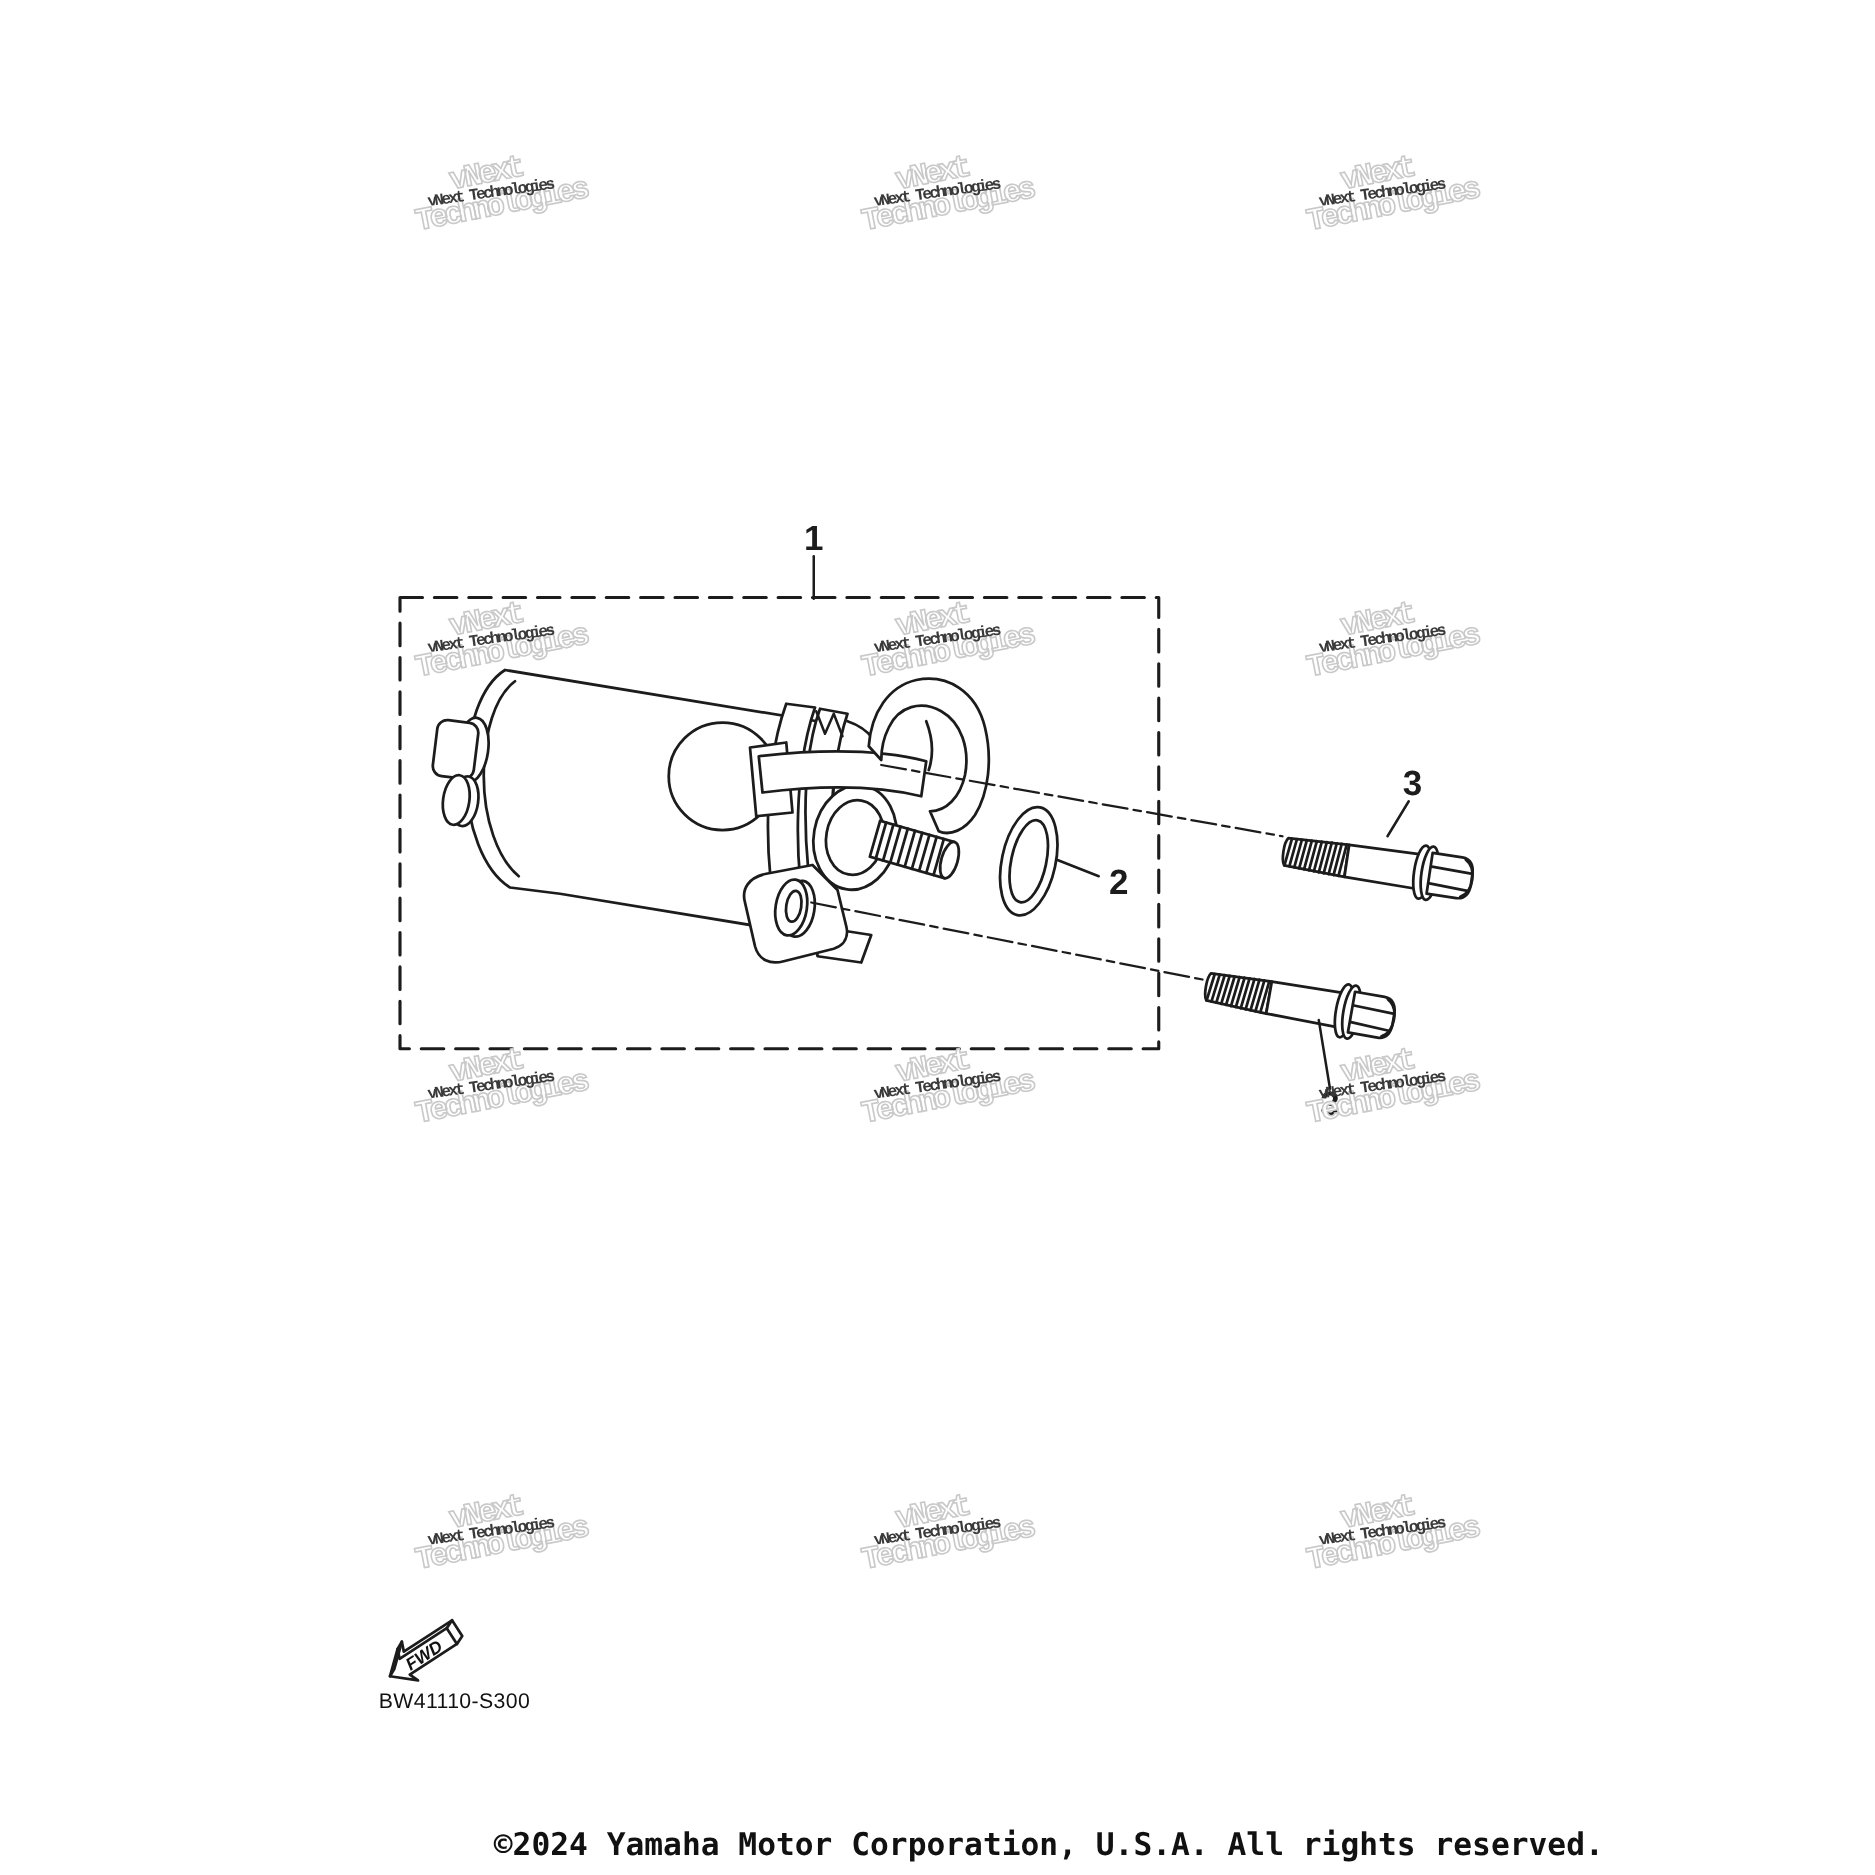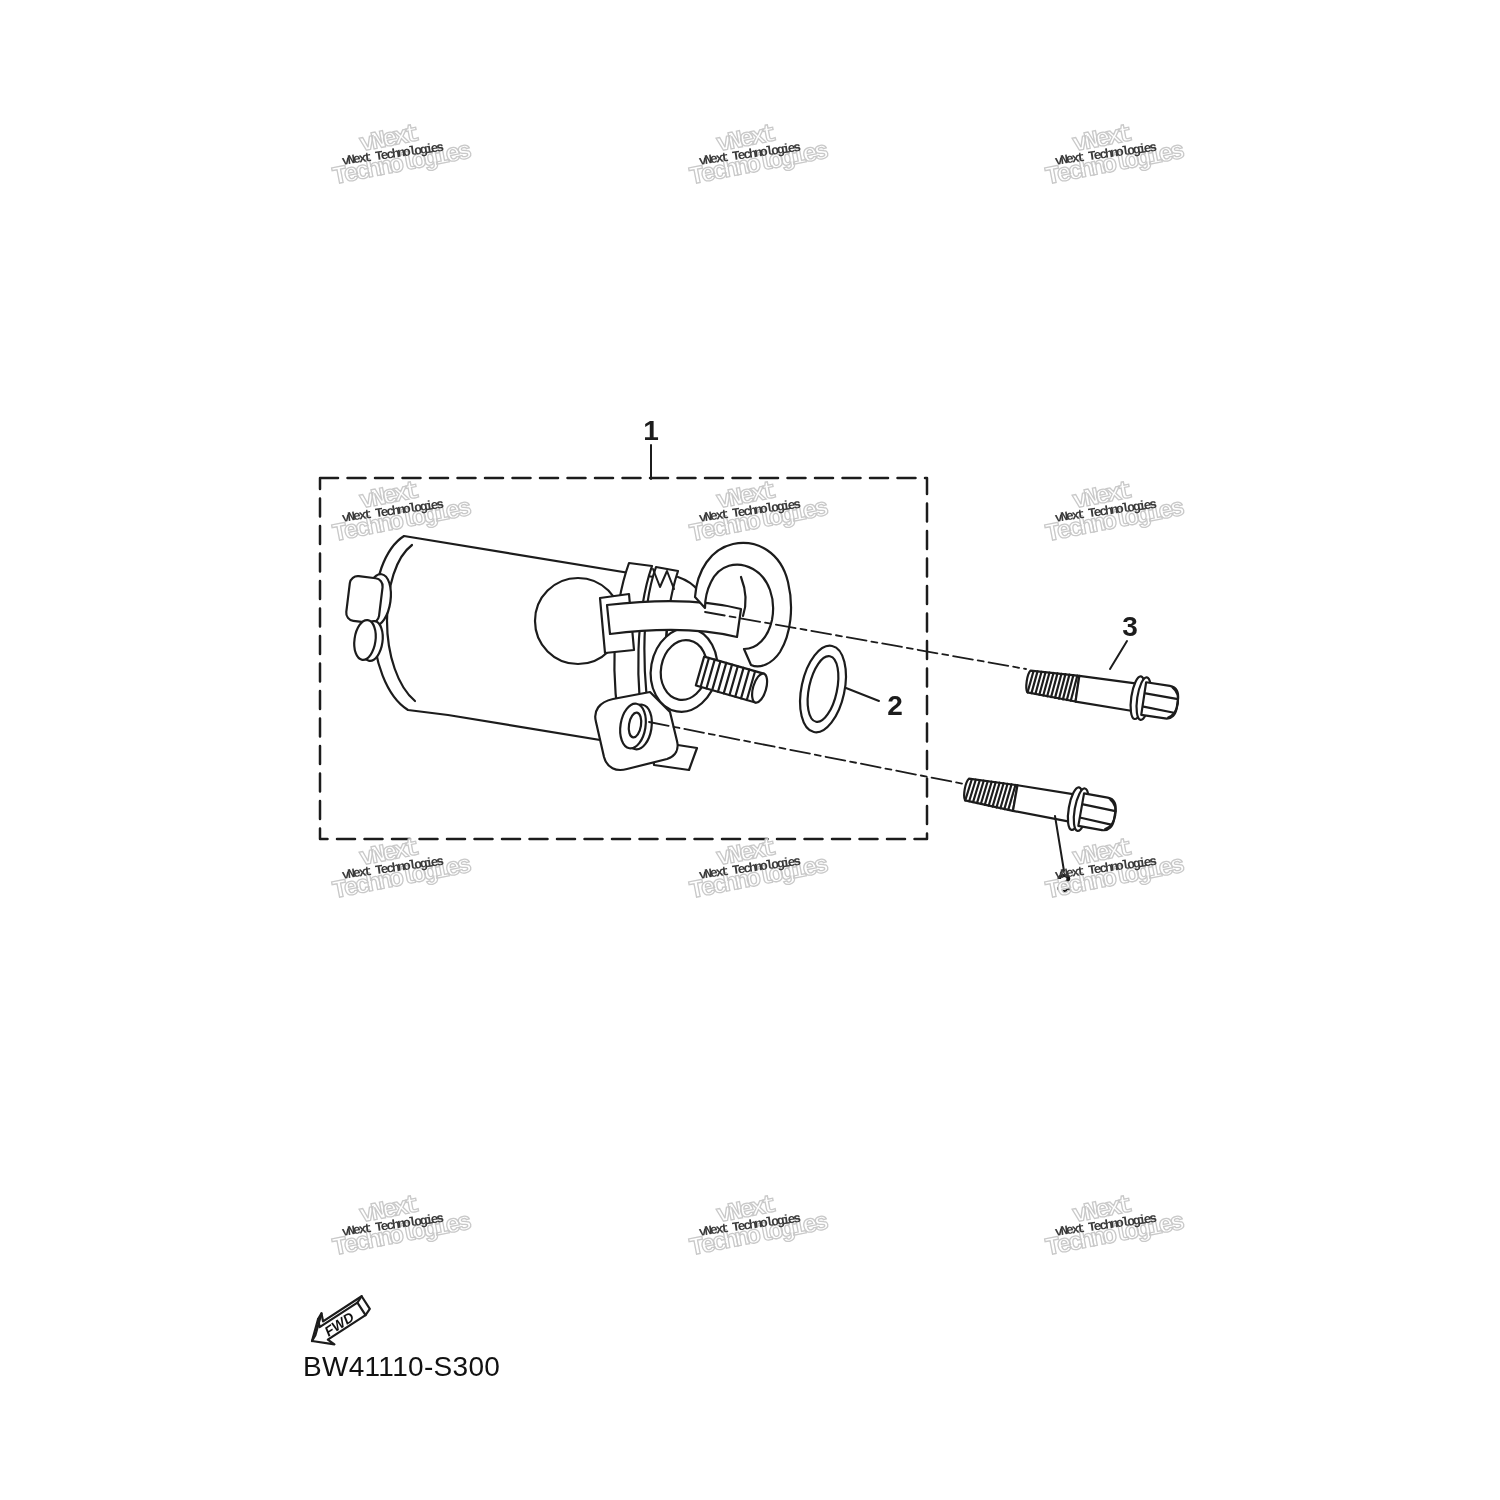--- a/index.html
+++ b/index.html
@@ -14,21 +14,21 @@
           font-size:25px;line-height:1.08;letter-spacing:-3.5px;
           color:#ffffff;-webkit-text-stroke:1.3px #c9c9c9;
           transform:rotate(-11deg);transform-origin:0 0;}
   .wm-big .l1{display:block;margin-left:33px;}
   .wm-big .l2{display:block;}
   .wm-small{position:absolute;left:16px;top:16px;white-space:nowrap;
           font-family:"Liberation Mono",monospace;font-weight:bold;
           font-size:13px;letter-spacing:-2.2px;color:#3a3a3a;
           transform:rotate(-8deg);transform-origin:0 0;}
 
-  .part-code{position:absolute;left:303px;top:1351px;font-size:28px;color:#111;
+  .part-code{position:absolute;left:303px;top:1351px;font-size:17px;color:#111;
           letter-spacing:.3px;font-family:"Liberation Sans",sans-serif;}
   .copyright{position:absolute;left:395px;top:1461px;white-space:nowrap;
           font-family:"DejaVu Sans Mono",monospace;font-size:25px;font-weight:bold;color:#111;}
 
   .callout{font-family:"Liberation Sans",sans-serif;font-size:28px;font-weight:bold;
           fill:#1c1c1c;stroke:none;}
   .fwd-text{font-family:"Liberation Sans",sans-serif;font-style:italic;font-weight:bold;
           font-size:14px;fill:#111;stroke:none;}
 </style>
 </head>
@@ -226,13 +226,14 @@
   </div>
   <div class="wm" style="left:1038px;top:1209px">
     <div class="wm-big">
         <span class="l1">vNext</span>
         <span class="l2">Technologies</span>
       </div>
     <div class="wm-small">vNext Technologies</div>
   </div>
 
   <div class="part-code">BW41110-S300</div>
+  <div class="copyright">©2024 Yamaha Motor Corporation, U.S.A. All rights reserved.</div>
 </div>
 
 </body></html>

